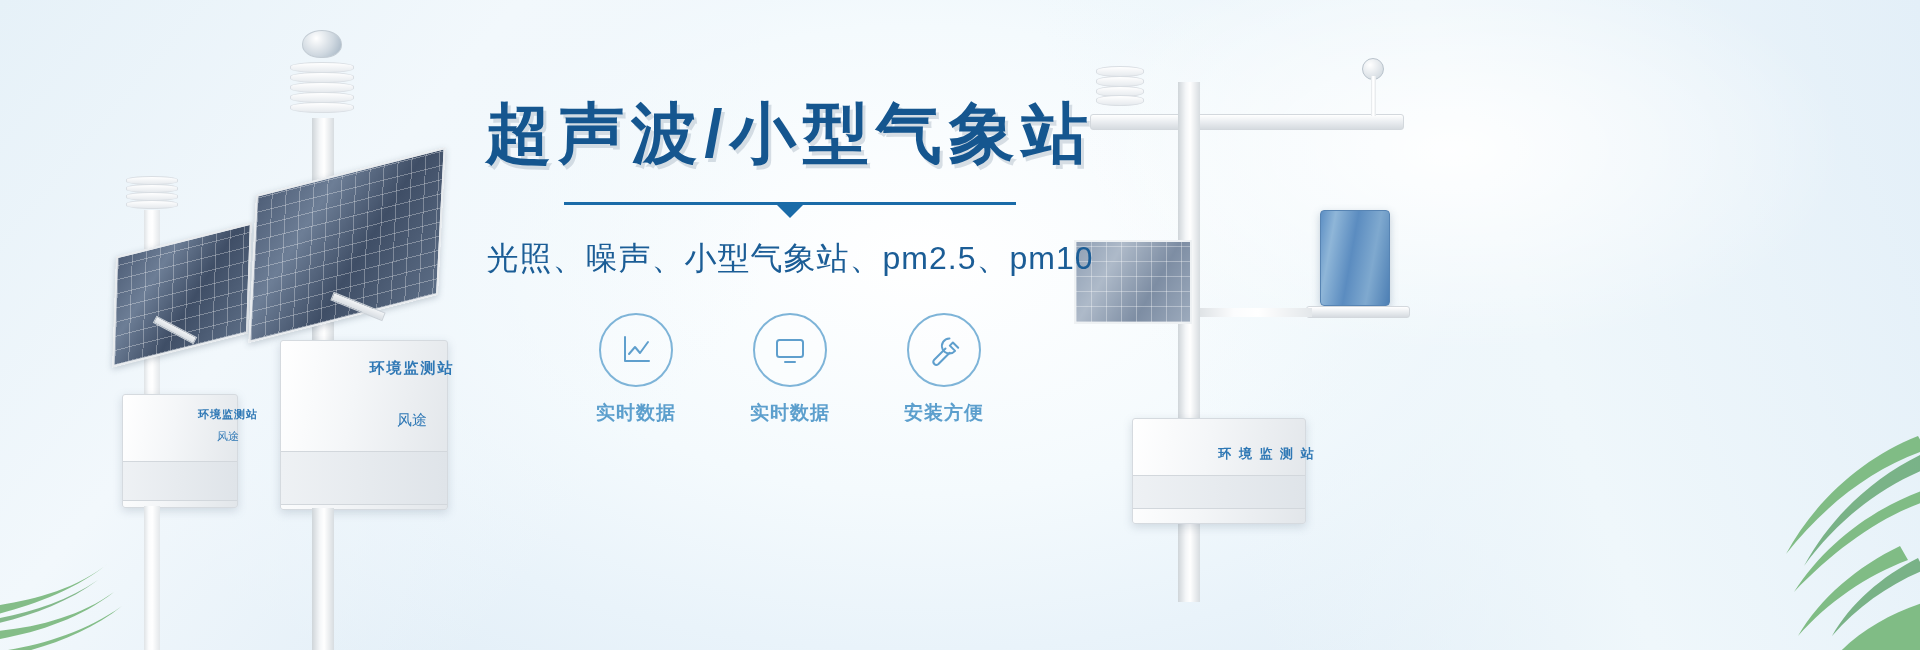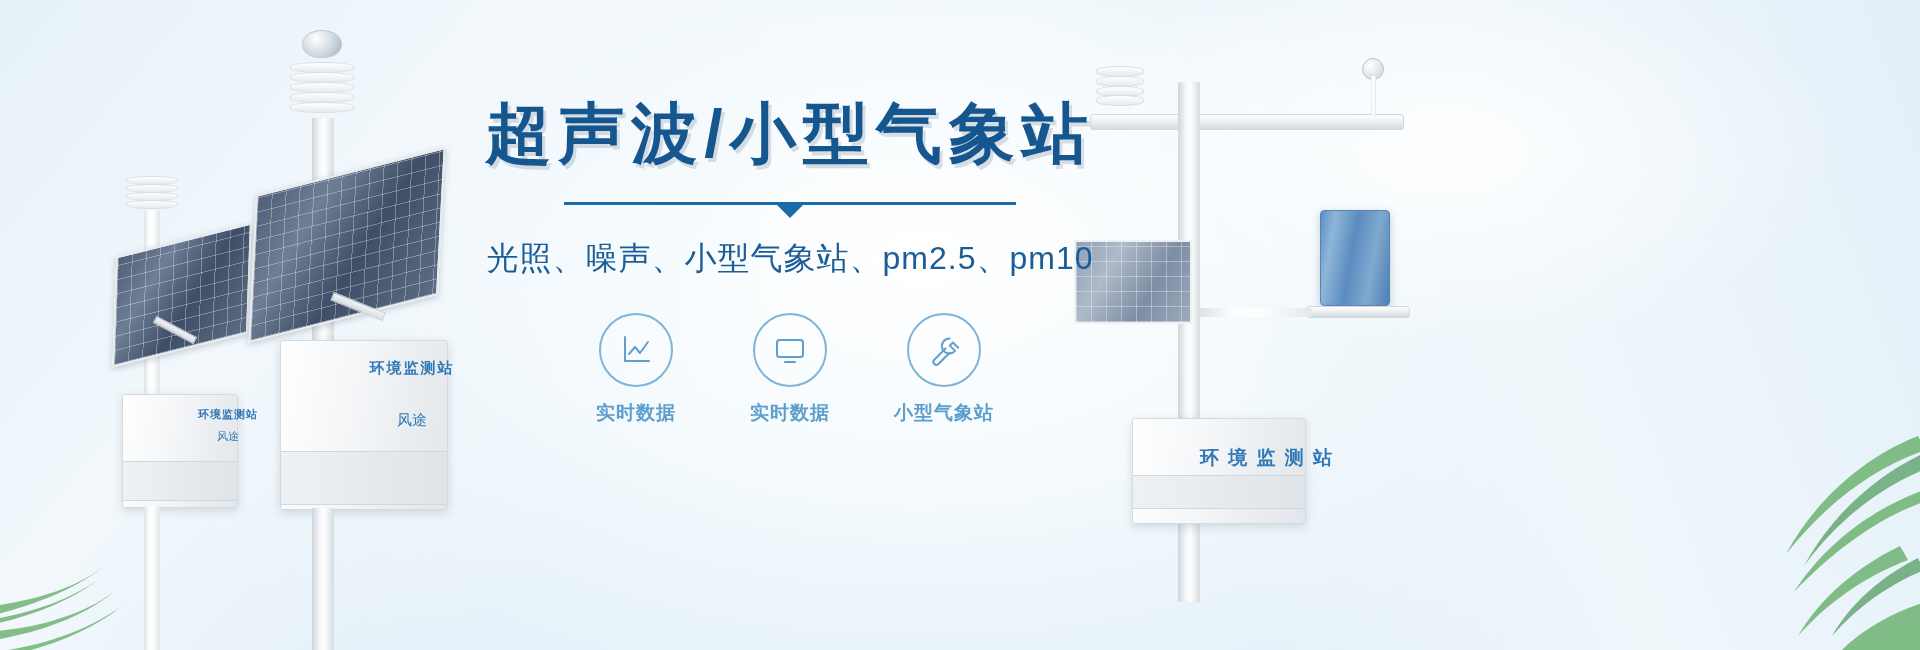--- a/index.html
+++ b/index.html
@@ -238,21 +238,21 @@
 
     <div class="pole-dark" style="left:108px; top:42px; width:22px; height:520px;"></div>
 
     <div class="rain-gauge" style="left:250px; top:170px; width:70px; height:96px;"></div>
     <div class="crossarm" style="left:236px; top:266px; width:104px; height:12px;"></div>
     <div class="pole" style="left:130px; top:268px; width:112px; height:9px;"></div>
 
     <div class="panel-light" style="left:4px; top:200px; width:118px; height:84px;"></div>
 
     <div class="cabinet" style="left:62px; top:378px; width:174px; height:106px;">
-      <div class="cab-label" style="top:26px; font-size:19px; letter-spacing:2px;">环 境 监 测 站</div>
+      <div class="cab-label" style="top:26px; font-size:13px; letter-spacing:2px;">环 境 监 测 站</div>
       <div class="cabinet-strip" style="top:56px; height:34px;"></div>
     </div>
   </div>
 
   <div class="content">
 
     <div class="headline">超声波/小型气象站</div>
 
     <div class="divider-wrap">
       <div class="divider-line"></div>
@@ -286,21 +286,21 @@
         <div class="feature-label">实时数据</div>
       </div>
 
       <div class="feature">
         <div class="feature-circle">
           <svg width="38" height="38" viewBox="0 0 38 38" fill="none" stroke="#5f9fcd" stroke-width="2" stroke-linecap="round" stroke-linejoin="round">
             <path d="M24.5 7.5 a7.5 7.5 0 1 0 5.6 12.4 l-5.3-5.3 3.1-3.1 5.3 5.3"></path>
             <path d="M20.5 17.5 L9 29 a3 3 0 0 0 4.2 4.2 L24.7 21.7"></path>
           </svg>
         </div>
-        <div class="feature-label">小型气象站</div>
+        <div class="feature-label">安装方便</div>
       </div>
 
     </div>
   </div>
 
   <div class="leaf-left">
     <svg width="210" height="190" viewBox="0 0 210 190">
       <g fill="#7bb97f" opacity="0.92">
         <path d="M10 150 C50 140 95 125 130 96 C96 124 52 134 14 140 Z"></path>
         <path d="M0 176 C46 170 96 156 134 126 C98 152 48 164 2 166 Z"></path>

